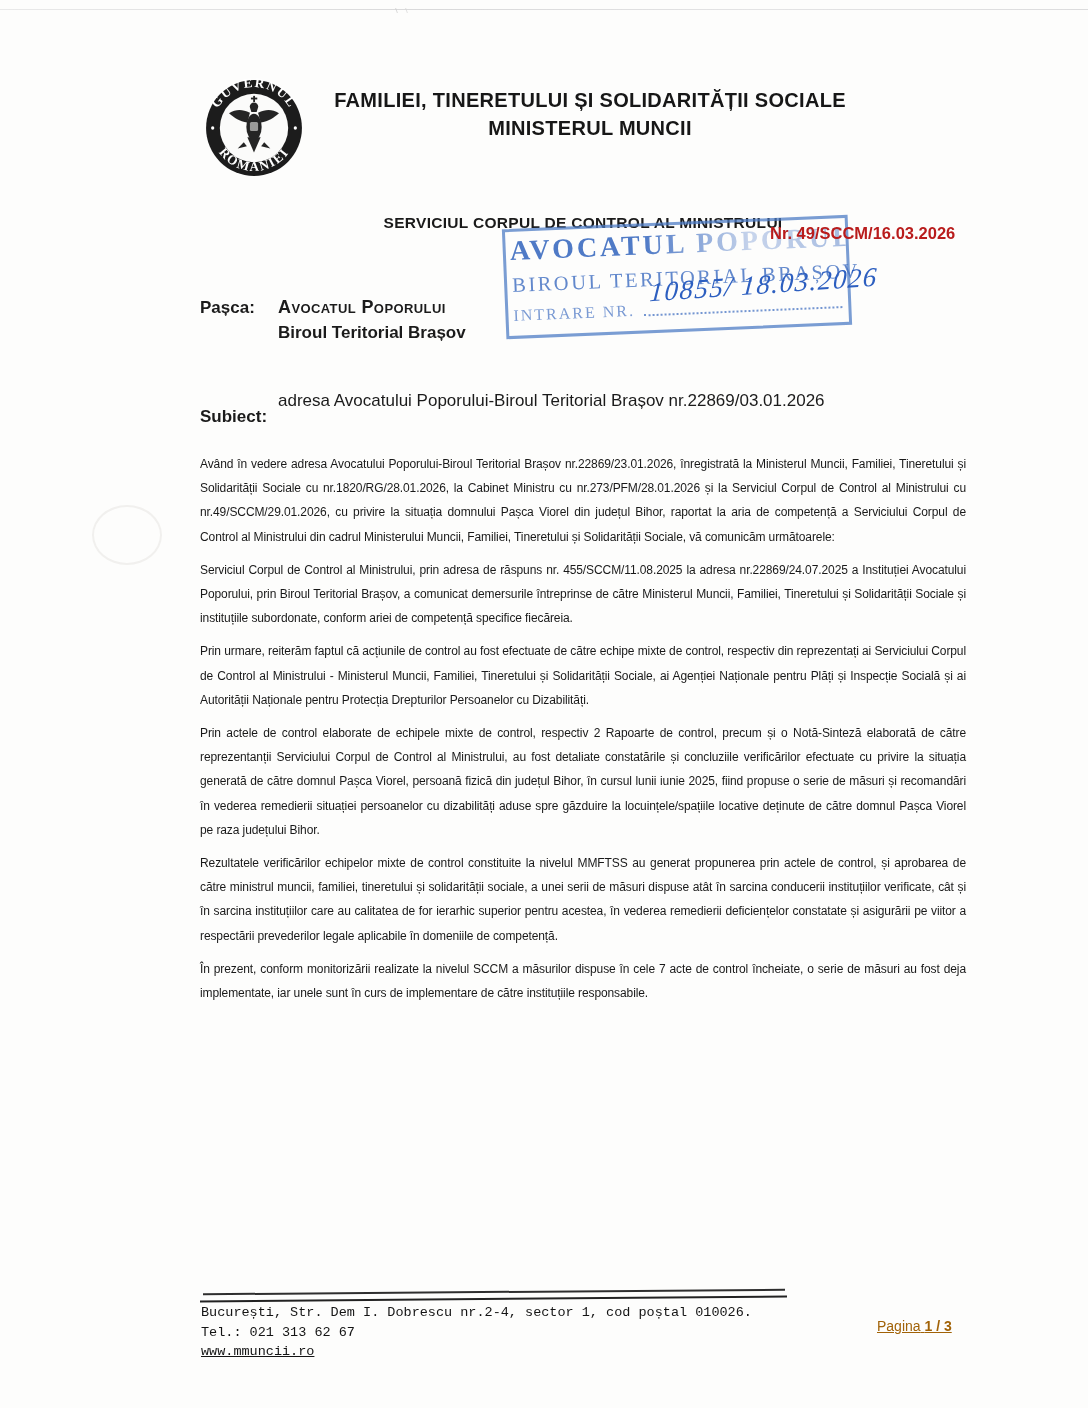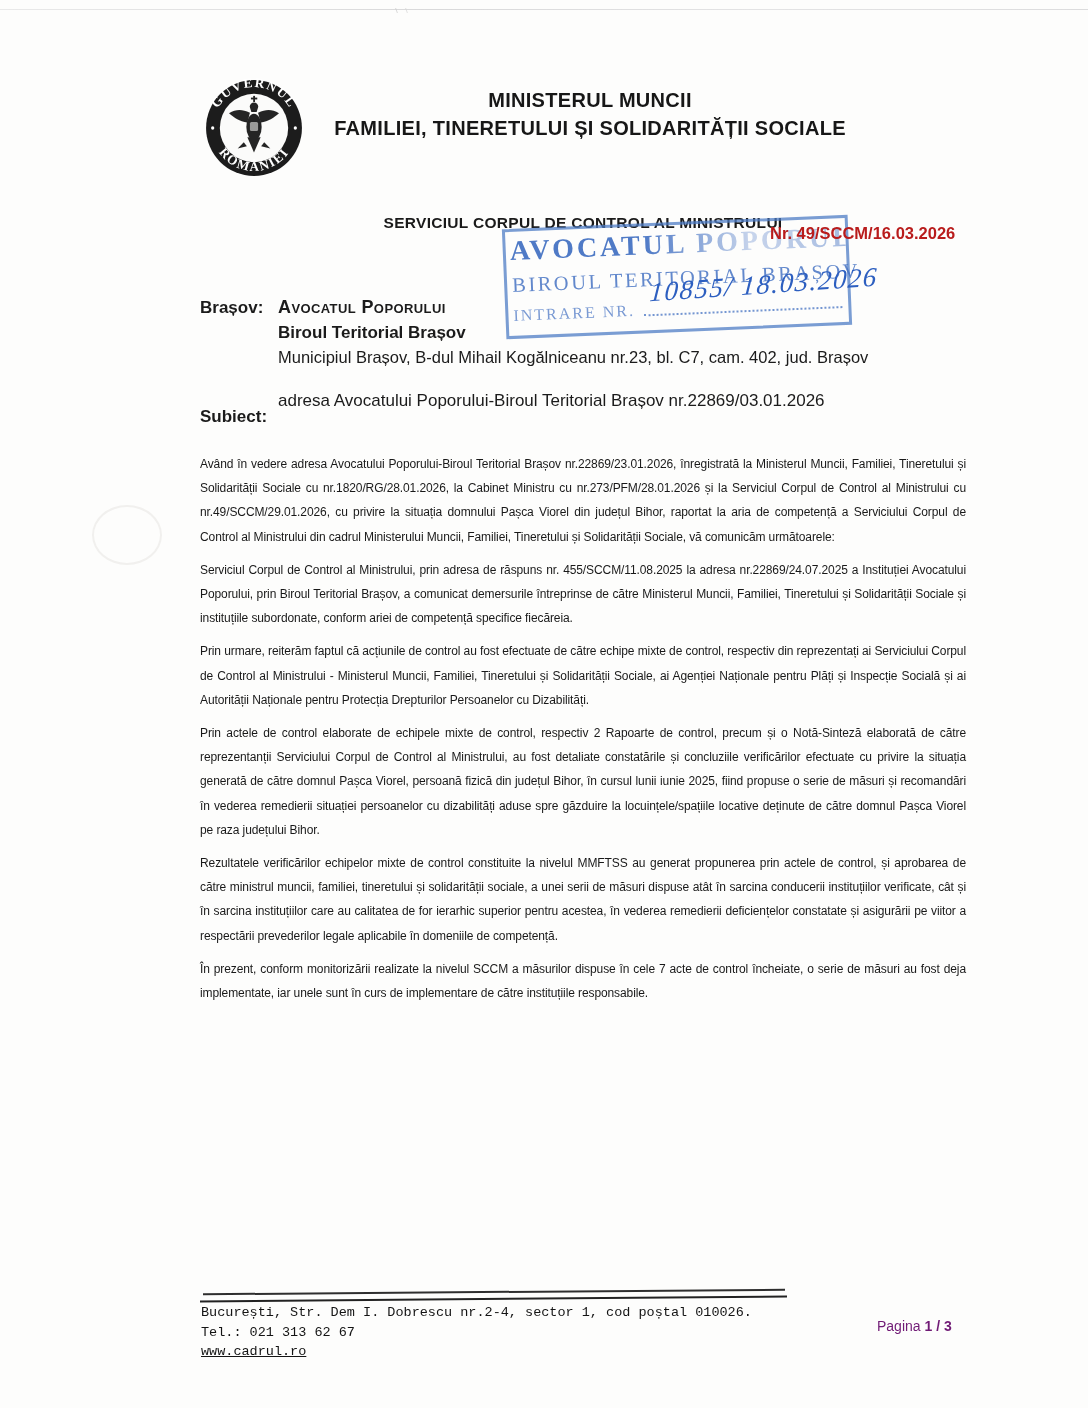--- a/index.html
+++ b/index.html
@@ -96,21 +96,21 @@
   }
   .body-text p { margin: 0 0 9px 0; }
 
   
   .footer-rule-a { position: absolute; left: 203px; top: 1291px; width: 582px; height: 2px;
     background: #2e2e2e; transform: rotate(-0.45deg); }
   .footer-rule-b { position: absolute; left: 200px; top: 1298px; width: 587px; height: 2px;
     background: #222; transform: rotate(-0.5deg); }
   .footer-block { position: absolute; left: 201px; top: 1303px; font-size: 13.5px; line-height: 19.5px; color: #141414; font-family: Liberation Mono, monospace; }
   .footer-website { text-decoration: underline; }
-  .page-indicator { position: absolute; left: 877px; top: 1318px; font-size: 14px; color: #701a75; }
+  .page-indicator { position: absolute; left: 877px; top: 1318px; font-size: 14px; color: #a16207; text-decoration: underline; }
   .page-indicator b { font-weight: bold; }
 </style>
 </head>
 <body>
 
 <div class="page">
 
   <div class="scan-line-top"></div>
   <div class="scan-tick"></div>
   <div class="scan-circle"></div>
@@ -140,42 +140,41 @@
         <ellipse cx="50" cy="49" rx="7.5" ry="13"></ellipse>
         <path d="M43.5 59 L50 74 L56.5 59 Z"></path>
         <path d="M40 64 L34 70 L43 68 Z"></path>
         <path d="M60 64 L66 70 L57 68 Z"></path>
         <rect x="46" y="44" width="8" height="9" rx="1.5" fill="#fbfbfa" opacity="0.55"></rect>
       </g>
     </svg>
   </div>
 
   <div class="head-block">
+    <div>FAMILIEI, TINERETULUI ȘI SOLIDARITĂȚII SOCIALE</div>
     <div>MINISTERUL MUNCII</div>
-    <div>FAMILIEI, TINERETULUI ȘI SOLIDARITĂȚII SOCIALE</div>
   </div>
   <div class="dept-line">SERVICIUL CORPUL DE CONTROL AL MINISTRULUI</div>
 
   <div class="stamp">
     <div class="stamp-org">AVOCATUL POPORULUI</div>
     <div class="stamp-office">BIROUL TERITORIAL BRAȘOV</div>
     <div class="stamp-entry">
       <span>INTRARE NR.</span>
       <span class="stamp-dots"></span>
     </div>
     <div class="stamp-hand">10855/ 18.03.2026</div>
   </div>
 
   <div class="ref-number">Nr. 49/SCCM/16.03.2026</div>
 
   <div class="addr-block">
-    <div class="addr-label">Brașov:</div>
+    <div class="addr-label">Pașca:</div>
     <div class="addr-name">Avocatul Poporului</div>
     <div class="addr-office">Biroul Teritorial Brașov</div>
-    <div class="addr-street">Municipiul Brașov, B-dul Mihail Kogălniceanu nr.23, bl. C7, cam. 402, jud. Brașov</div>
   </div>
 
   <div class="subject-block">
     <div class="subject-label">Subiect:</div>
     <div>adresa Avocatului Poporului-Biroul Teritorial Brașov nr.22869/03.01.2026</div>
   </div>
 
   <div class="body-text">
     <p>Având în vedere adresa Avocatului Poporului-Biroul Teritorial Brașov nr.22869/23.01.2026, înregistrată la Ministerul Muncii, Familiei, Tineretului și Solidarității Sociale cu nr.1820/RG/28.01.2026, la Cabinet Ministru cu nr.273/PFM/28.01.2026 și la Serviciul Corpul de Control al Ministrului cu nr.49/SCCM/29.01.2026, cu privire la situația domnului Pașca Viorel din județul Bihor, raportat la aria de competență a Serviciului Corpul de Control al Ministrului din cadrul Ministerului Muncii, Familiei, Tineretului și Solidarității Sociale, vă comunicăm următoarele:</p>
     <p>Serviciul Corpul de Control al Ministrului, prin adresa de răspuns nr. 455/SCCM/11.08.2025 la adresa nr.22869/24.07.2025 a Instituției Avocatului Poporului, prin Biroul Teritorial Brașov, a comunicat demersurile întreprinse de către Ministerul Muncii, Familiei, Tineretului și Solidarității Sociale și instituțiile subordonate, conform ariei de competență specifice fiecăreia.</p>
@@ -183,20 +182,20 @@
     <p>Prin actele de control elaborate de echipele mixte de control, respectiv 2 Rapoarte de control, precum și o Notă-Sinteză elaborată de către reprezentanții Serviciului Corpul de Control al Ministrului, au fost detaliate constatările și concluziile verificărilor efectuate cu privire la situația generată de către domnul Pașca Viorel, persoană fizică din județul Bihor, în cursul lunii iunie 2025, fiind propuse o serie de măsuri și recomandări în vederea remedierii situației persoanelor cu dizabilități aduse spre găzduire la locuințele/spațiile locative deținute de către domnul Pașca Viorel pe raza județului Bihor.</p>
     <p>Rezultatele verificărilor echipelor mixte de control constituite la nivelul MMFTSS au generat propunerea prin actele de control, și aprobarea de către ministrul muncii, familiei, tineretului și solidarității sociale, a unei serii de măsuri dispuse atât în sarcina conducerii instituțiilor verificate, cât și în sarcina instituțiilor care au calitatea de for ierarhic superior pentru acestea, în vederea remedierii deficiențelor constatate și asigurării pe viitor a respectării prevederilor legale aplicabile în domeniile de competență.</p>
     <p>În prezent, conform monitorizării realizate la nivelul SCCM a măsurilor dispuse în cele 7 acte de control încheiate, o serie de măsuri au fost deja implementate, iar unele sunt în curs de implementare de către instituțiile responsabile.</p>
   </div>
 
   <div class="footer-rule-a"></div>
   <div class="footer-rule-b"></div>
   <div class="footer-block">
     <div>București, Str. Dem I. Dobrescu nr.2-4, sector 1, cod poștal 010026.</div>
     <div>Tel.: 021 313 62 67</div>
-    <div class="footer-website">www.cadrul.ro</div>
+    <div class="footer-website">www.mmuncii.ro</div>
   </div>
   <div class="page-indicator">
     <span>Pagina</span>
     <b>1 / 3</b>
   </div>
 
 </div>
 
 </body></html>

